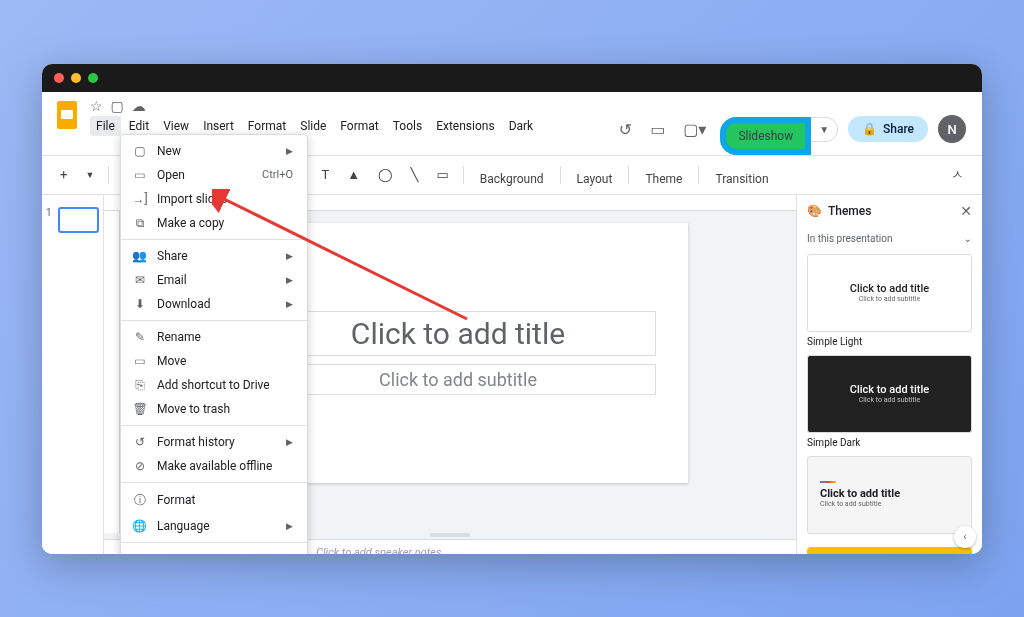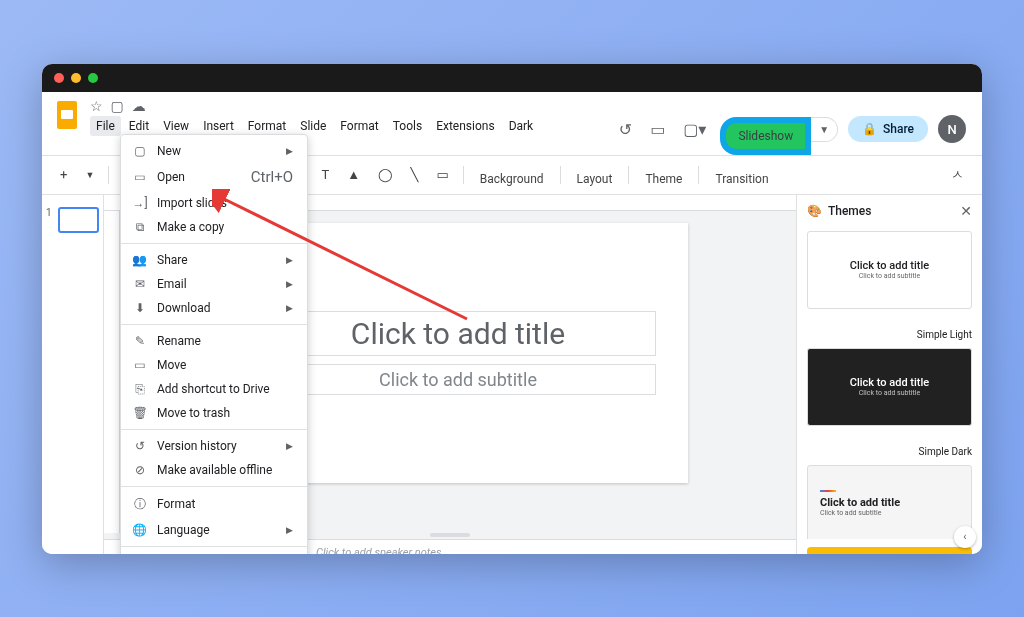--- a/index.html
+++ b/index.html
@@ -286,21 +286,21 @@
   flex-direction: column;
   align-items: center;
   justify-content: center;
   cursor: pointer;
 }
 .theme-preview.light { background: #fff; color: #202124; }
 .theme-preview.dark { background: #212121; color: #fff; }
 .theme-preview.streamline { background: #f5f5f5; color: #202124; align-items: flex-start; padding-left: 12px; }
 .theme-preview .tp-title { font-size: 11px; font-weight: 500; }
 .theme-preview .tp-sub { font-size: 7px; opacity: 0.7; }
-.theme-name { font-size: 10px; color: #202124; margin-top: 20px; text-align: right; }
+.theme-name { font-size: 10px; color: #202124; margin-top: 4px; }
 .import-theme-btn {
   background: #fbbc04;
   color: #202124;
   margin: 8px 10px 10px 10px;
   padding: 8px;
   border-radius: 4px;
   text-align: left;
   font-size: 12px;
   font-weight: 500;
   cursor: pointer;
@@ -329,21 +329,21 @@
 }
 .menu-icon {
   width: 18px;
   display: inline-flex;
   justify-content: center;
   color: #5f6368;
   font-size: 12px;
   margin-right: 8px;
 }
 .menu-label { flex: 1; }
-.menu-shortcut { color: #5f6368; font-size: 15px; }
+.menu-shortcut { color: #5f6368; font-size: 11px; }
 .menu-arrow { color: #5f6368; font-size: 9px; }
 .menu-sep { height: 1px; background: #e0e0e0; margin: 4px 0; }
 
 
 .red-arrow {
   position: absolute;
   top: 125px;
   left: 170px;
   width: 260px;
   height: 140px;
@@ -479,20 +479,24 @@
       </div>
     </div>
 
     <div class="themes-panel">
       <div class="themes-header">
         <span style="color:#f9ab00">🎨</span>
         <span>Themes</span>
         <span class="spacer"></span>
         <span class="themes-close">✕</span>
       </div>
+      <div class="themes-sub">
+        <span>In this presentation</span>
+        <span>⌄</span>
+      </div>
       <div class="themes-list">
         <div class="theme-item">
           <div class="theme-preview light">
             <div class="tp-title">Click to add title</div>
             <div class="tp-sub">Click to add subtitle</div>
           </div>
           <div class="theme-name">Simple Light</div>
         </div>
         <div class="theme-item">
           <div class="theme-preview dark">
@@ -561,21 +565,21 @@
       <span class="menu-icon">⎘</span>
       <span class="menu-label">Add shortcut to Drive</span>
     </div>
     <div class="menu-item">
       <span class="menu-icon">🗑</span>
       <span class="menu-label">Move to trash</span>
     </div>
     <div class="menu-sep"></div>
     <div class="menu-item">
       <span class="menu-icon">↺</span>
-      <span class="menu-label">Version history</span>
+      <span class="menu-label">Format history</span>
       <span class="menu-arrow">▶</span>
     </div>
     <div class="menu-item">
       <span class="menu-icon">⊘</span>
       <span class="menu-label">Make available offline</span>
     </div>
     <div class="menu-sep"></div>
     <div class="menu-item">
       <span class="menu-icon">ⓘ</span>
       <span class="menu-label">Format</span>

